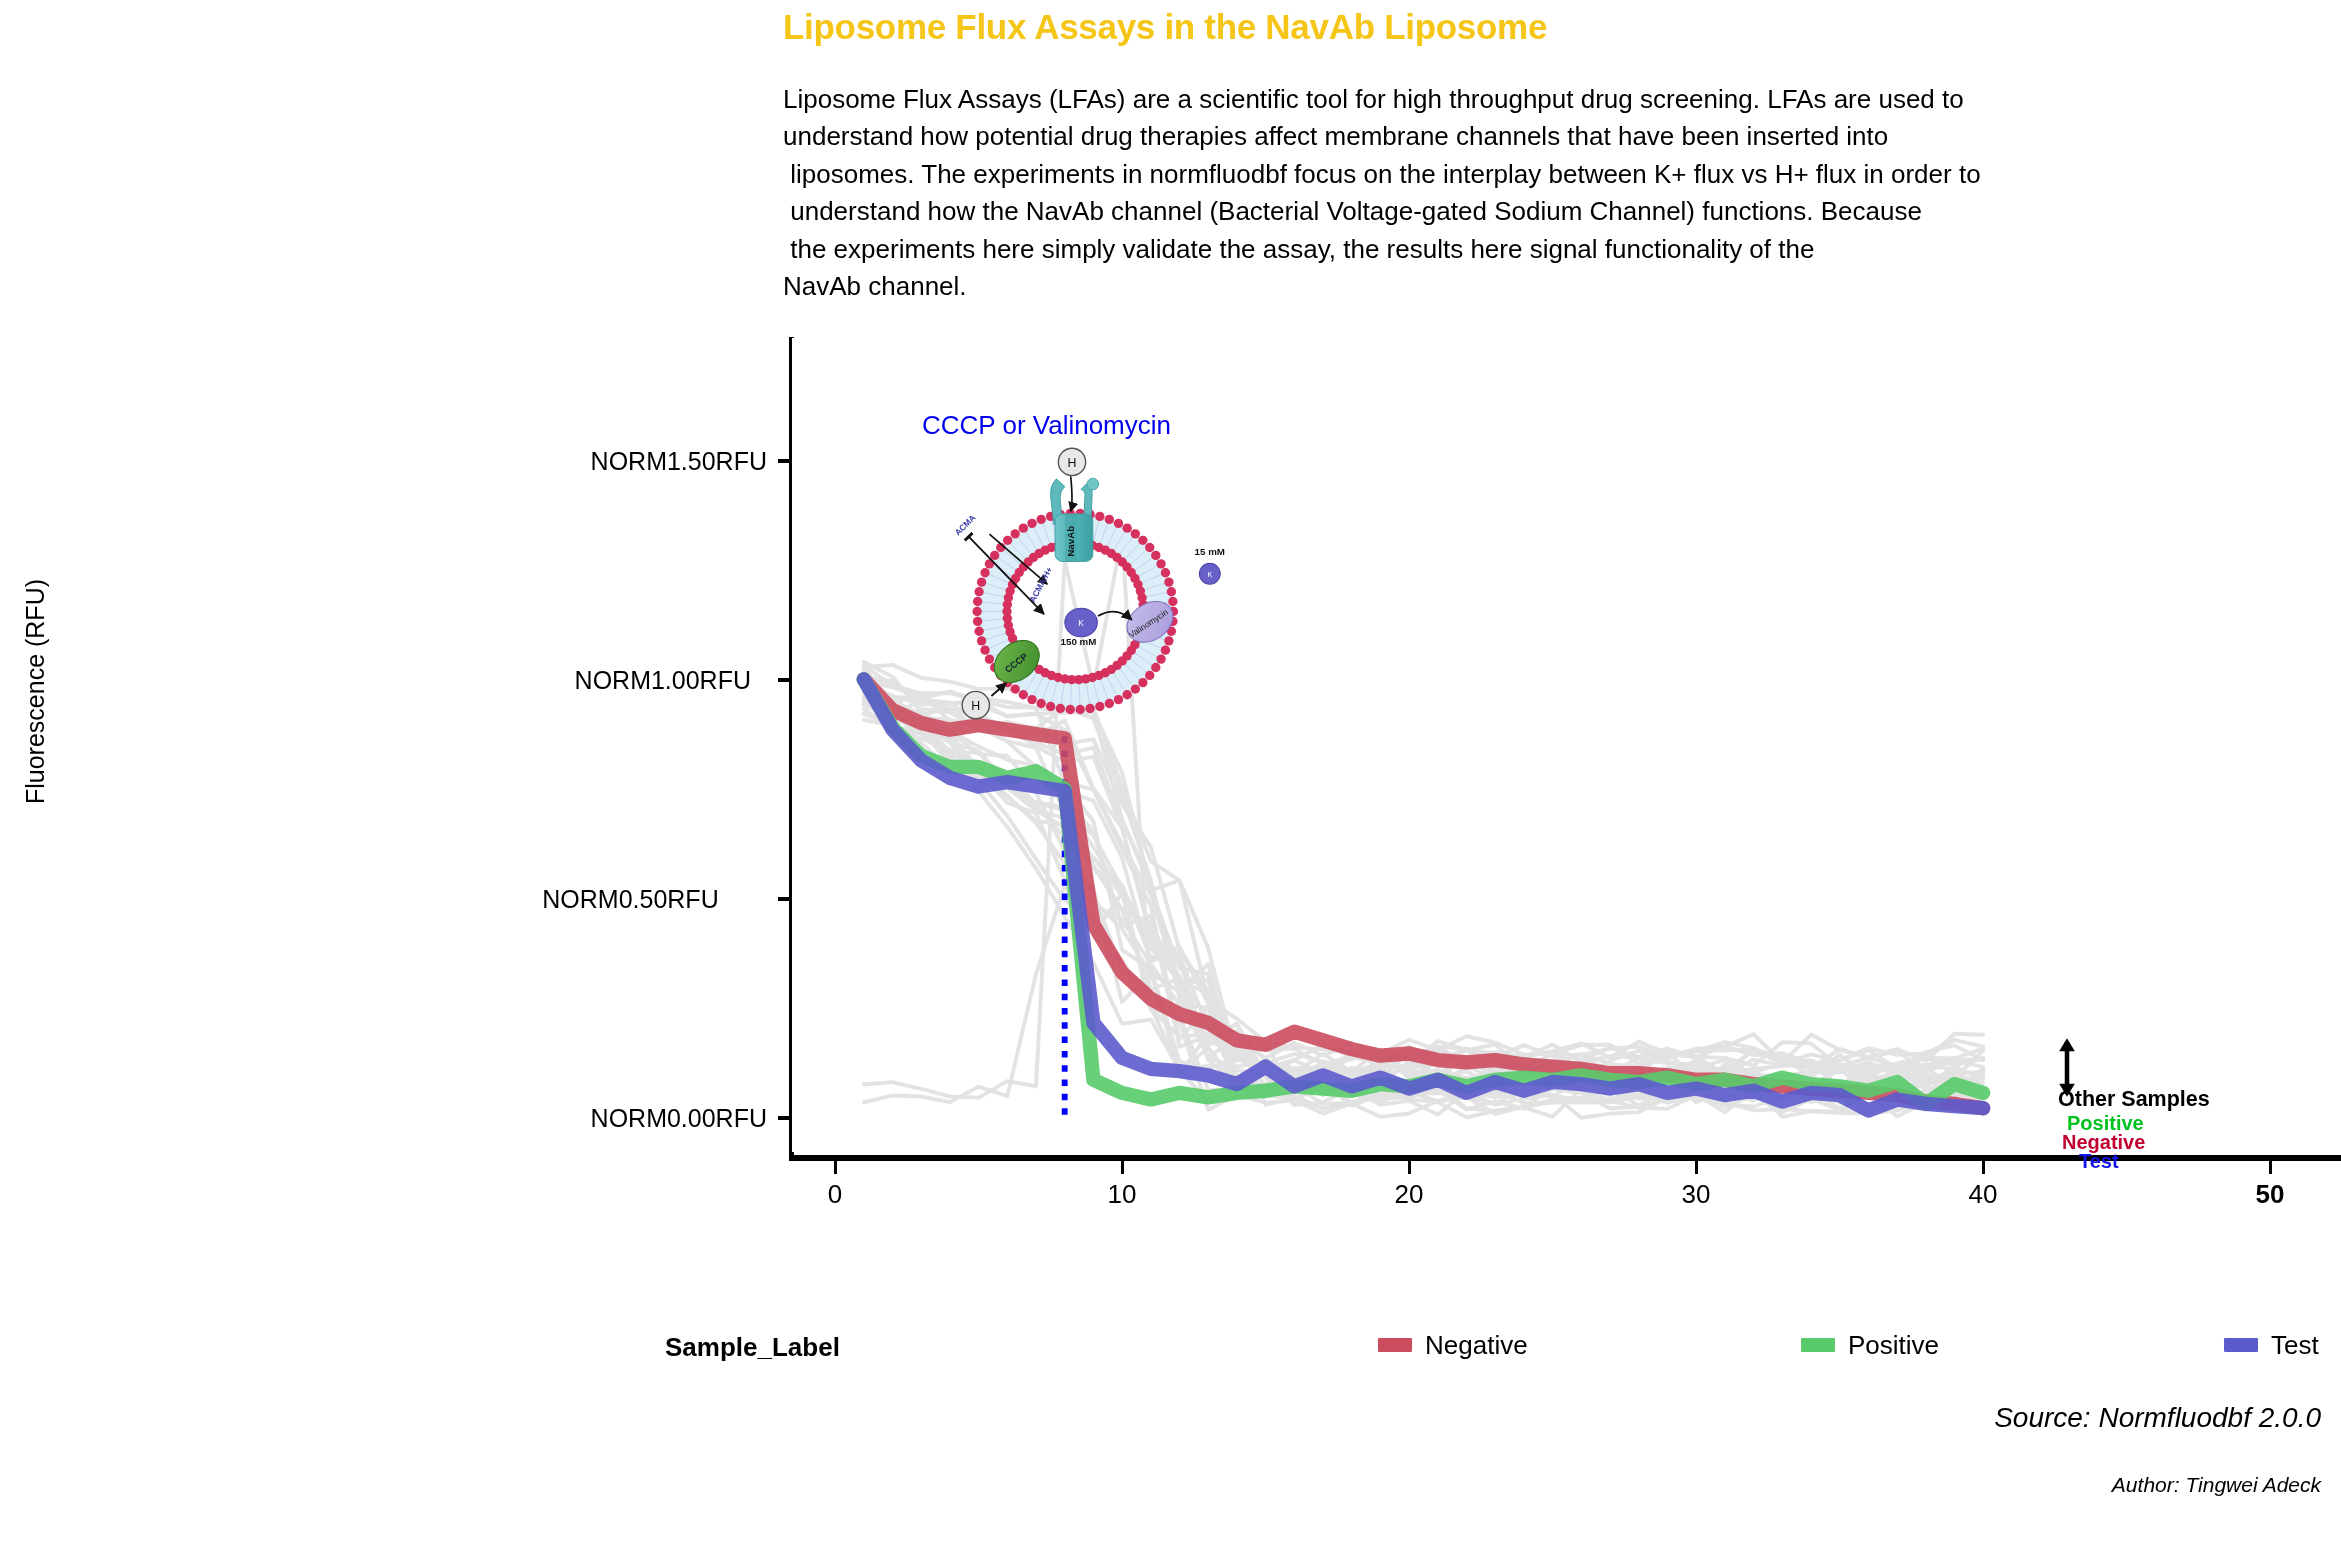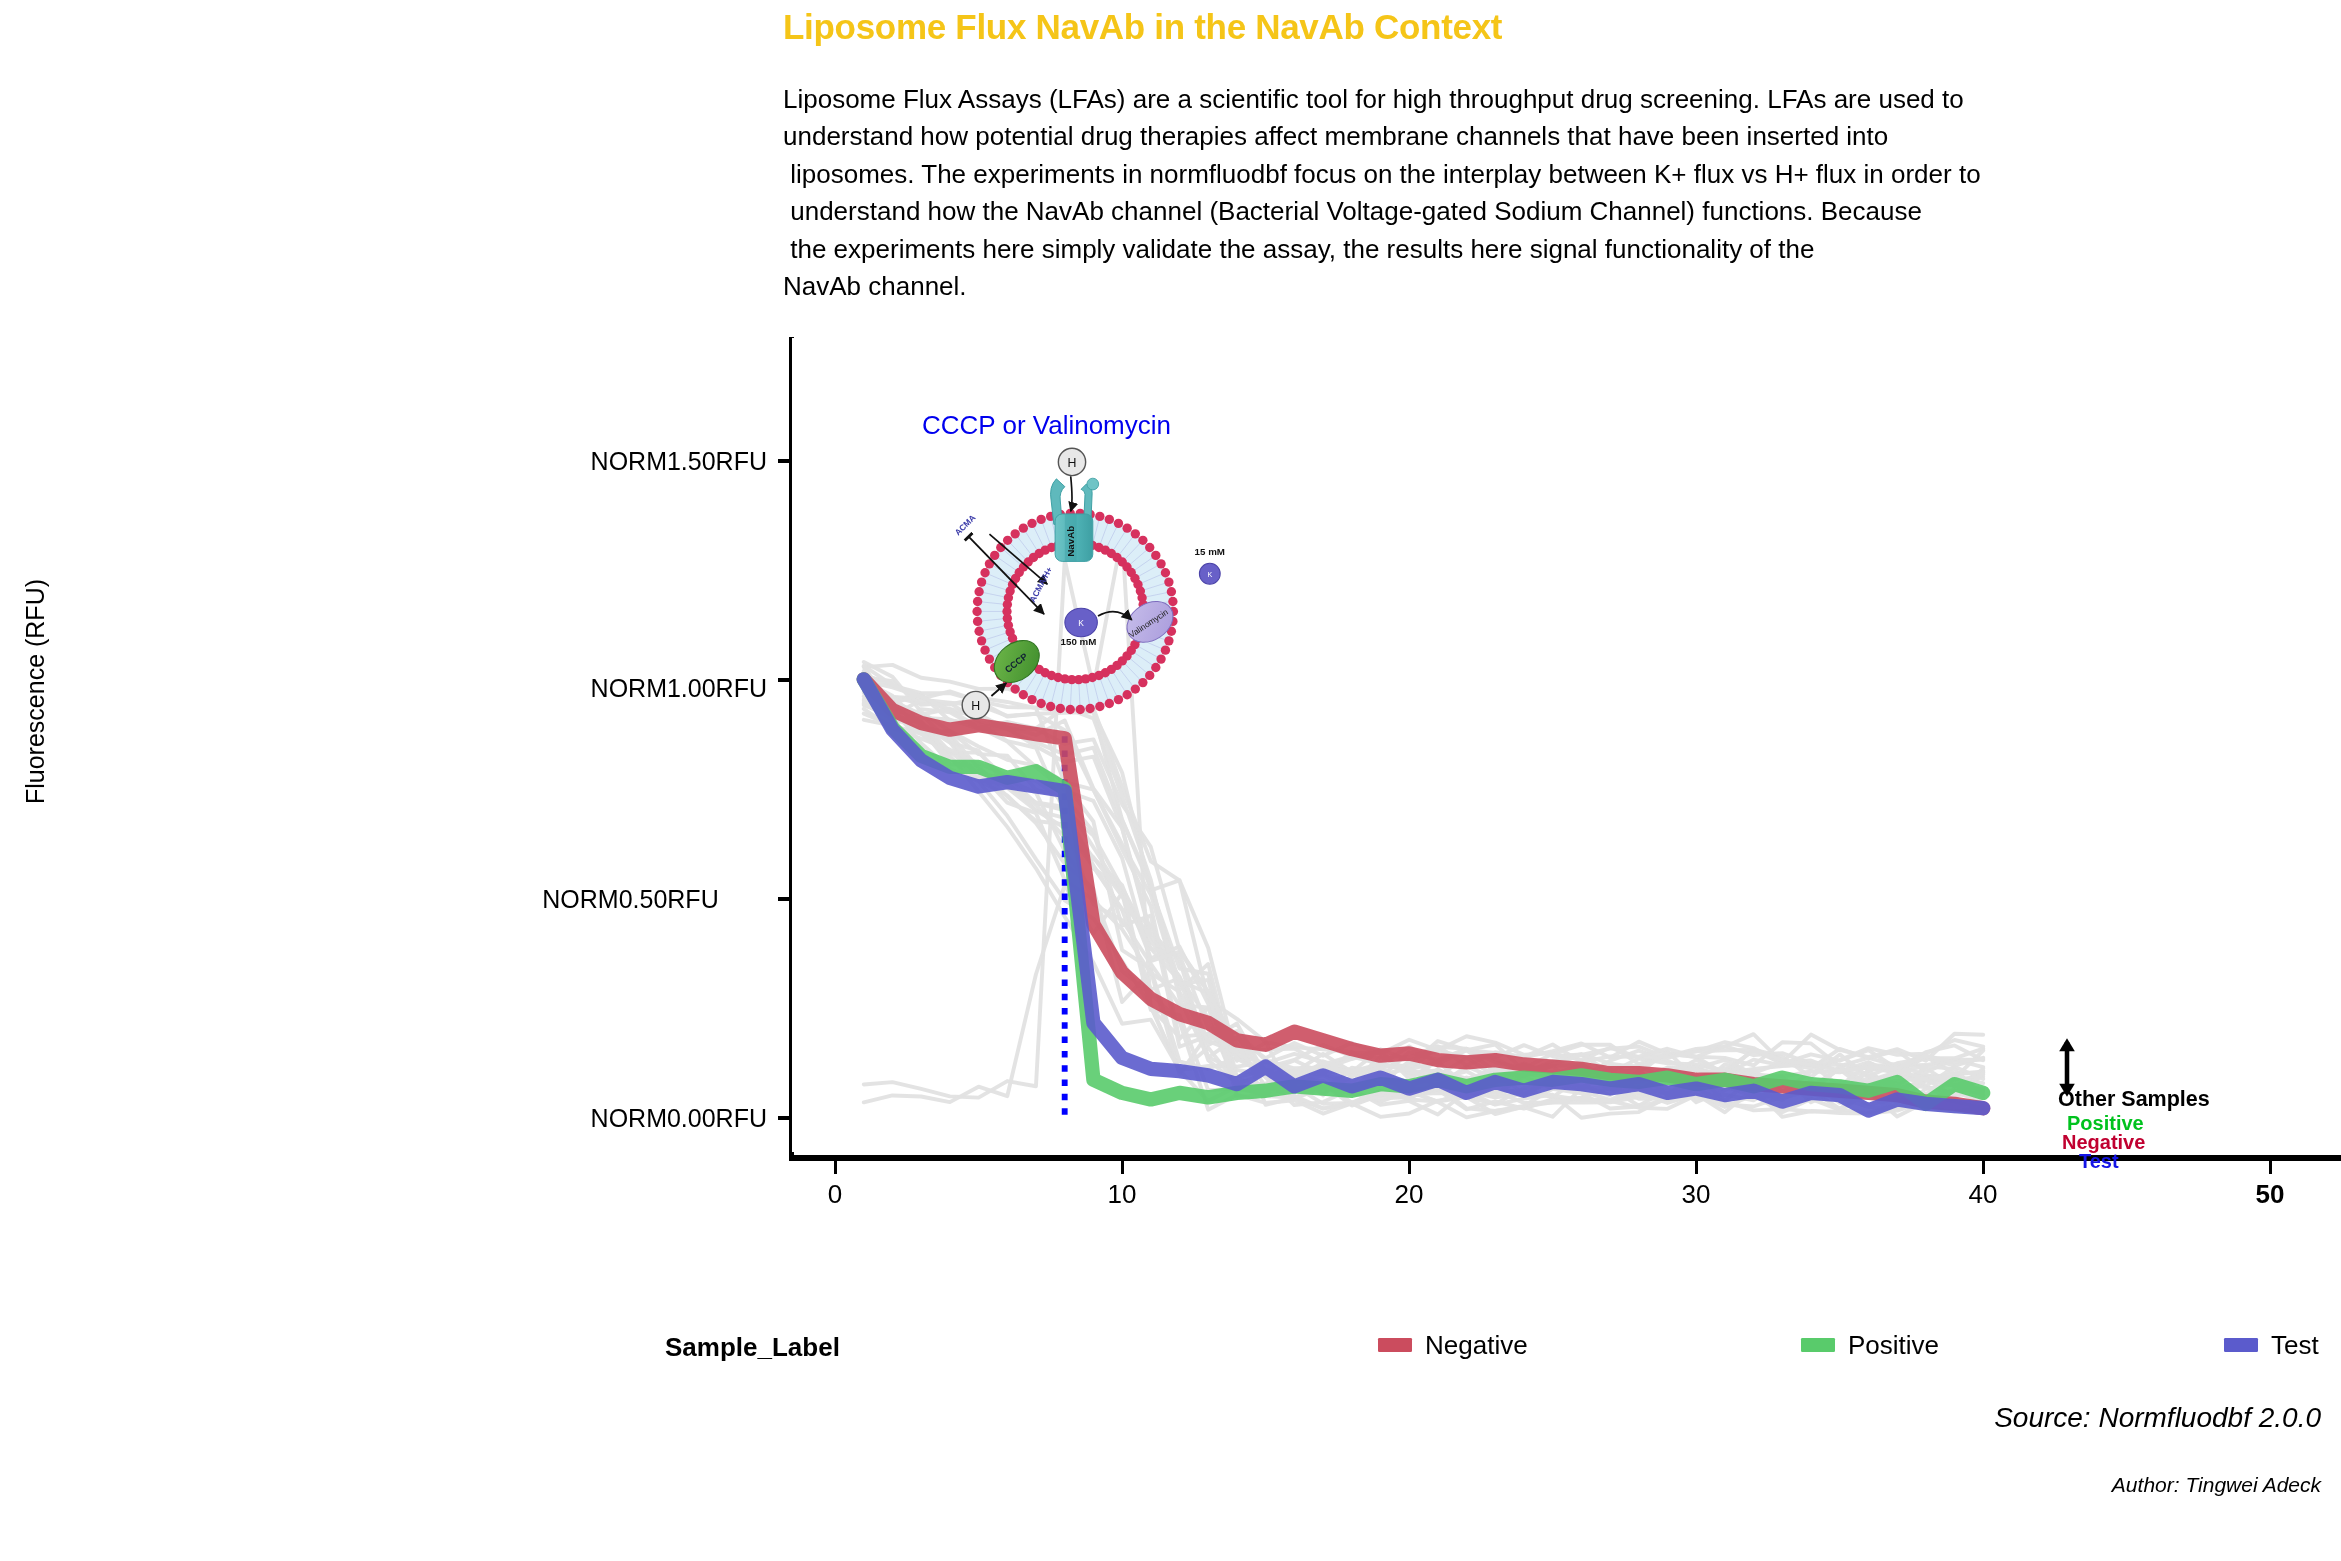--- a/index.html
+++ b/index.html
@@ -113,21 +113,21 @@
     font-size:28px; font-style:italic; color:#000;
   }
   #footer-author {
     position:absolute; right:21px; top:1473px;
     font-size:21px; font-style:italic; color:#000;
   }
 </style>
 </head>
 <body>
 
-<div id="chart-title">Liposome Flux NavAb in the NavAb Context</div>
+<div id="chart-title">Liposome Flux Assays in the NavAb Liposome</div>
 <div id="chart-subtitle">Liposome Flux Assays (LFAs) are a scientific tool for high throughput drug screening. LFAs are used to
 understand how potential drug therapies affect membrane channels that have been inserted into
  liposomes. The experiments in normfluodbf focus on the interplay between K+ flux vs H+ flux in order to
  understand how the NavAb channel (Bacterial Voltage-gated Sodium Channel) functions. Because
  the experiments here simply validate the assay, the results here signal functionality of the
 NavAb channel.</div>
 
 <div id="y-axis-title">Fluorescence (RFU)</div>
 
 <div id="axis-y-line"></div>
@@ -171,21 +171,21 @@
       <path d="M110.3,525.0 L154.4,602.4 L198.5,649.6 L242.6,676.5 L286.7,689.9 L330.8,683.2 L374.9,689.9 L419.1,696.7 L463.2,1053.4 L507.3,1107.3 L551.4,1124.1 L595.5,1127.5 L639.6,1134.2 L683.7,1147.7 L727.8,1120.7 L771.9,1151.0 L816.1,1134.2 L860.2,1151.0 L904.3,1137.6 L948.4,1154.4 L992.5,1140.9 L1036.6,1161.1 L1080.7,1144.3 L1124.8,1157.8 L1168.9,1144.3 L1213.1,1147.7 L1257.2,1154.4 L1301.3,1147.7 L1345.4,1161.1 L1389.5,1154.4 L1433.6,1164.5 L1477.7,1157.8 L1521.8,1174.6 L1565.9,1161.1 L1610.1,1164.5 L1654.2,1188.1 L1698.3,1171.2 L1742.4,1178.0 L1786.5,1181.3 L1830.6,1184.7" fill="none" stroke="#5B5BCC" stroke-width="22" stroke-linejoin="round" stroke-linecap="round" opacity="0.9"></path>
     </svg>
 </div>
 
 <div id="y-ticks">
     <div class="y-tick-mark" style="top: 1116px;"></div>
     <div class="y-tick-label" style="top: 1118px; left: 494px; width: 273px;">NORM0.00RFU</div>
     <div class="y-tick-mark" style="top: 897px;"></div>
     <div class="y-tick-label" style="top: 899px; left: 494px; width: 273px; text-align: center;">NORM0.50RFU</div>
     <div class="y-tick-mark" style="top: 678px;"></div>
-    <div class="y-tick-label" style="top: 680px; left: 494px; width: 273px; margin-top: 8px;">NORM1.00RFU</div>
+    <div class="y-tick-label" style="top: 680px; left: 478px; width: 273px;">NORM1.00RFU</div>
     <div class="y-tick-mark" style="top: 459px;"></div>
     <div class="y-tick-label" style="top: 461px; left: 494px; width: 273px;">NORM1.50RFU</div>
   </div>
 <div id="x-ticks">
     <div class="x-tick-mark" style="left: 834px;"></div>
     <div class="x-tick-label" style="left: 835px;">0</div>
     <div class="x-tick-mark" style="left: 1121px;"></div>
     <div class="x-tick-label" style="left: 1122px;">10</div>
     <div class="x-tick-mark" style="left: 1408px;"></div>
     <div class="x-tick-label" style="left: 1409px;">20</div>

